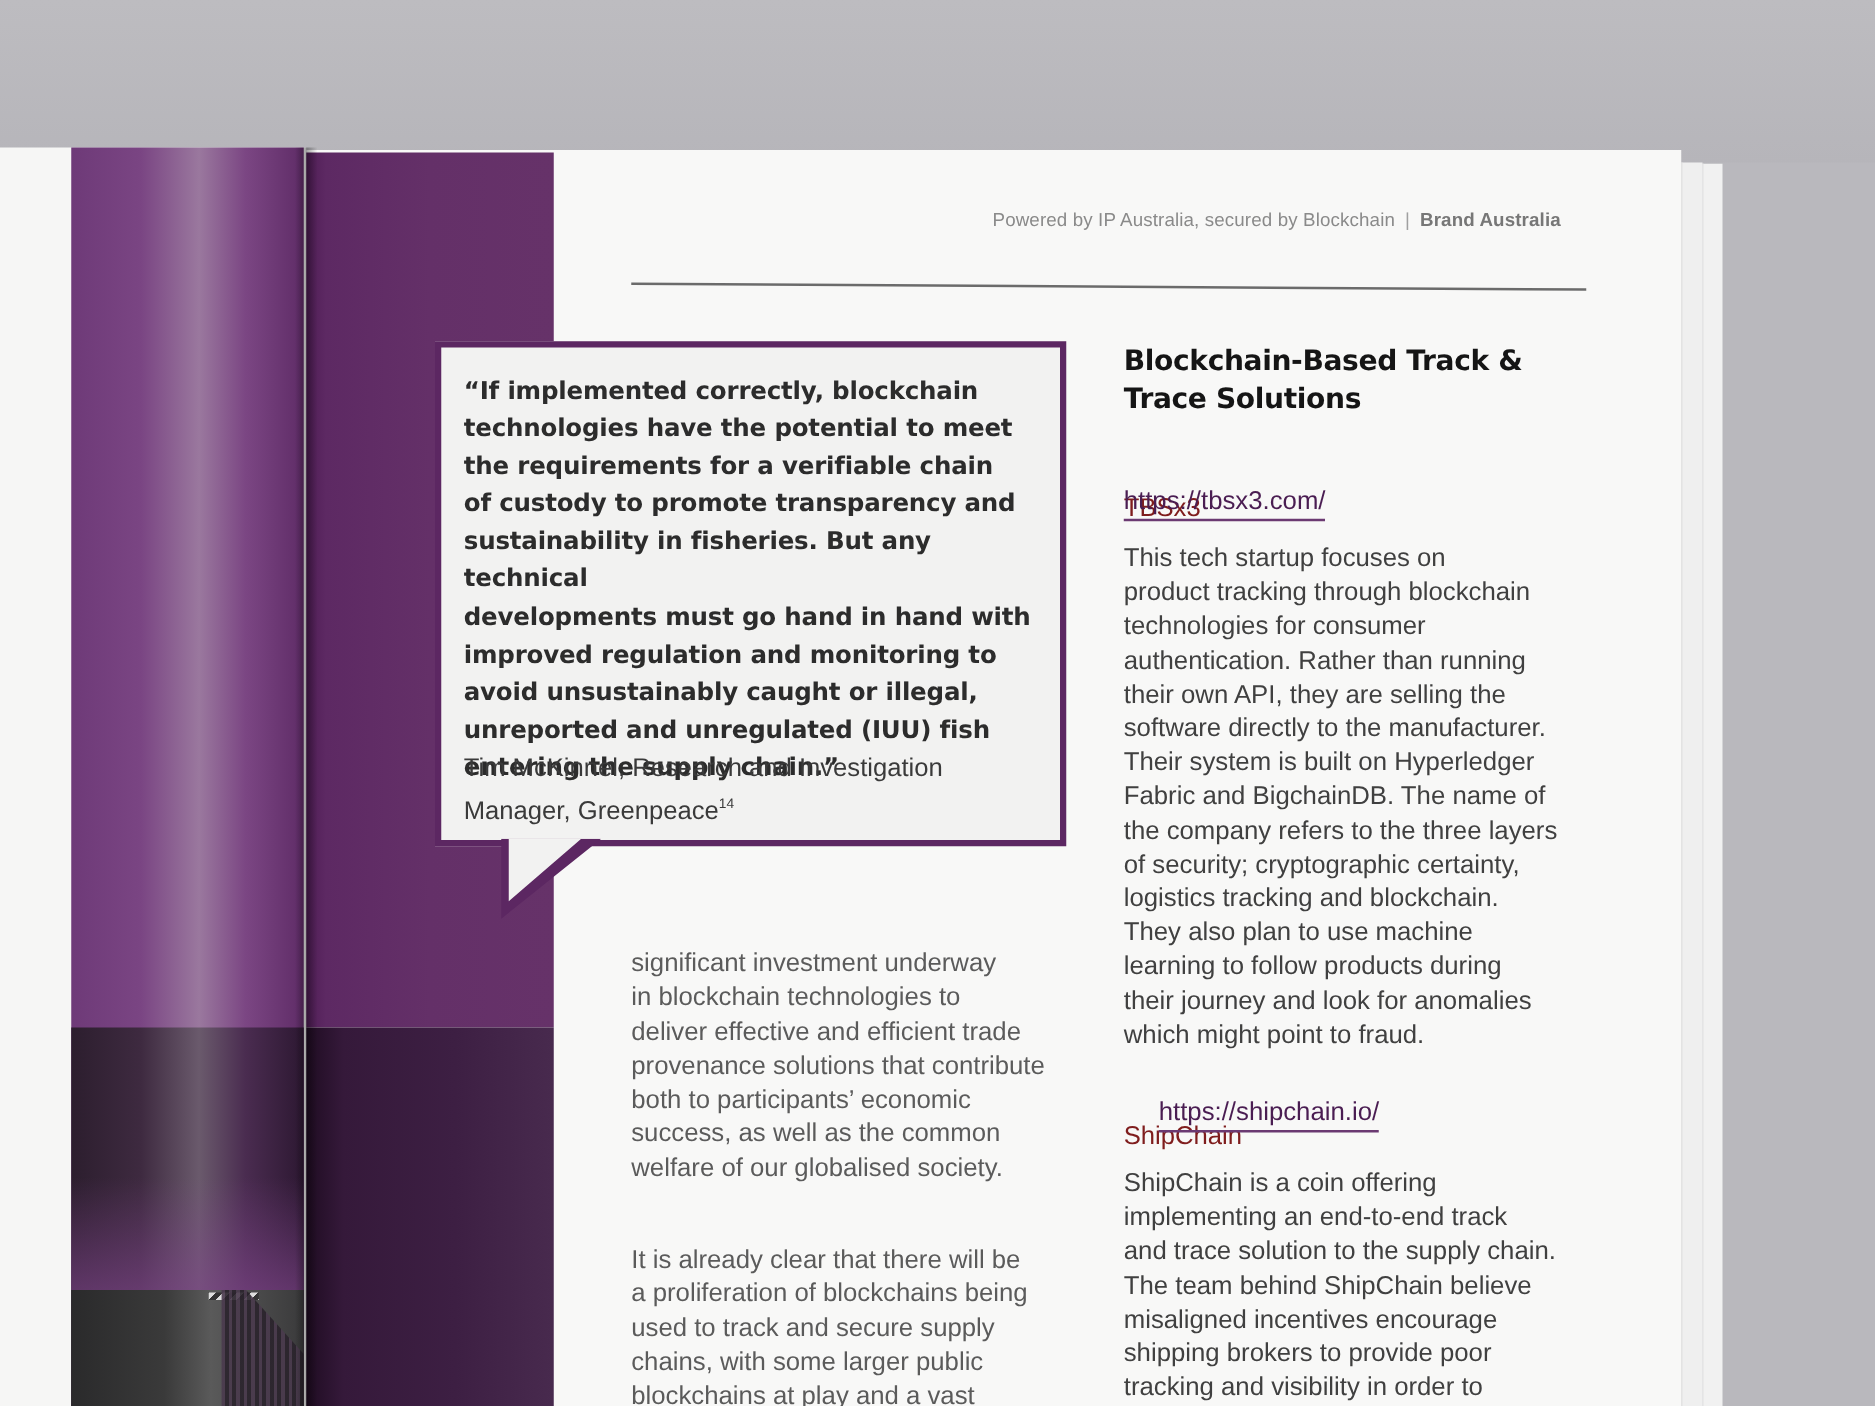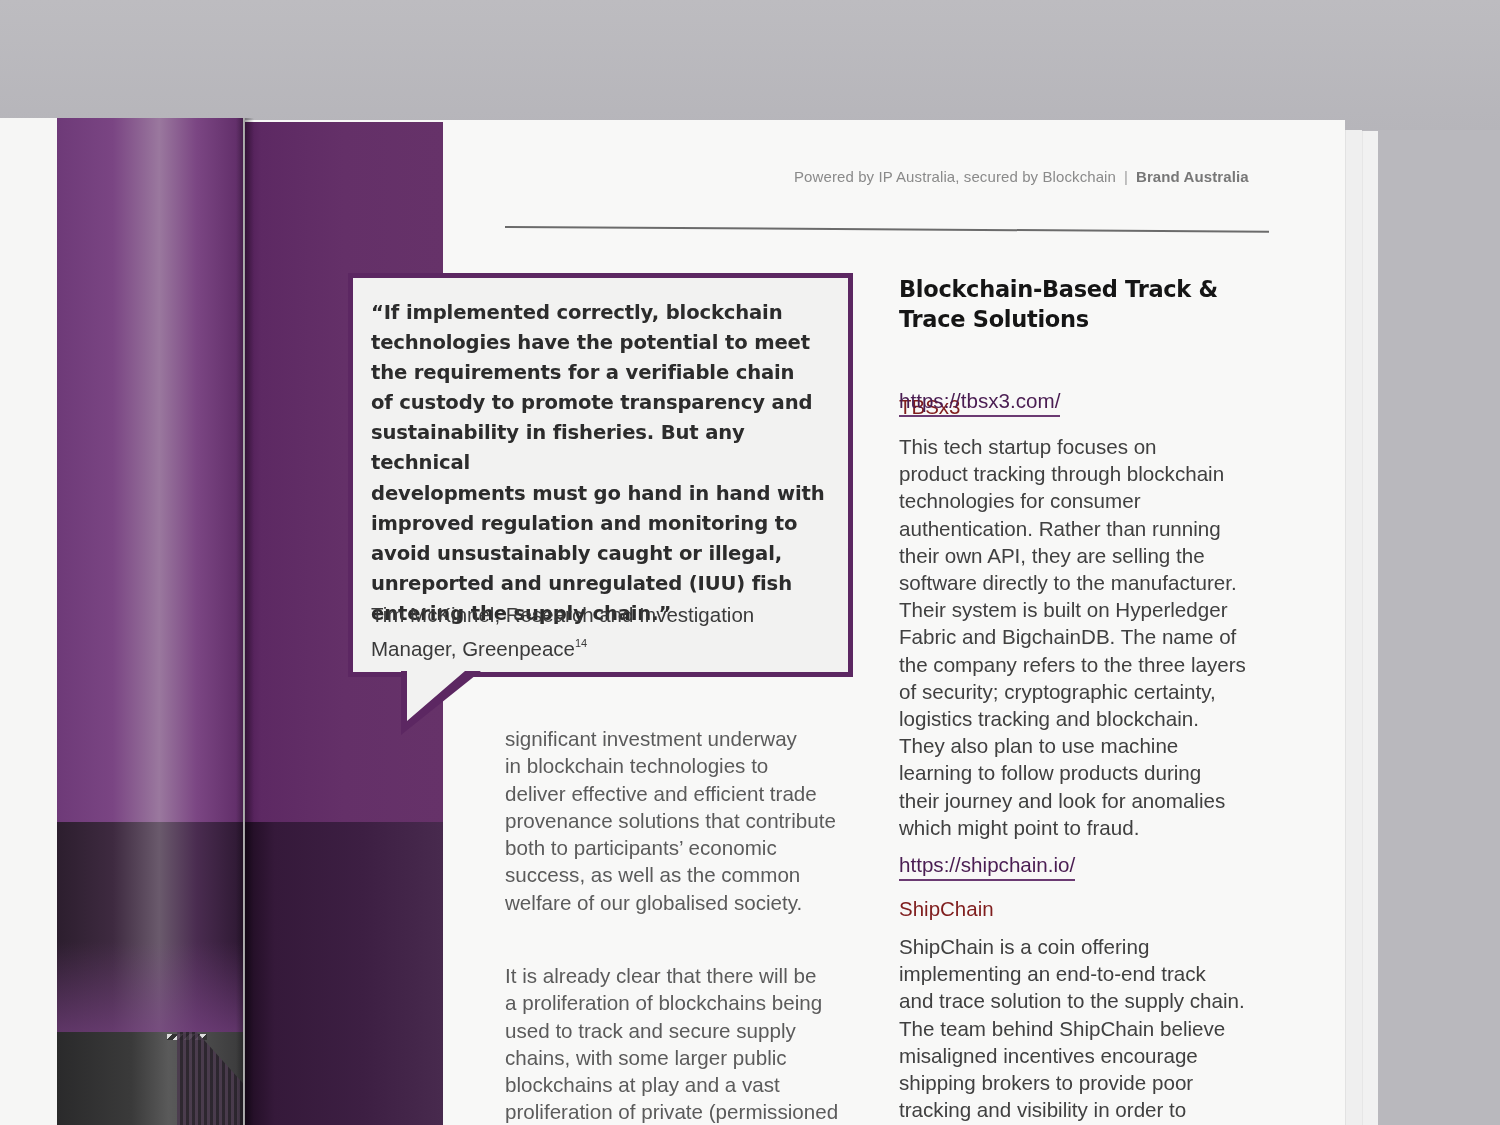--- a/index.html
+++ b/index.html
@@ -45,21 +45,21 @@
   
   .quote-bubble { position: absolute; left: 348px; top: 273px; width: 505px; height: 404px;
     background: #f2f2f1; border: 5px solid #5c2762; }
   .bubble-tail { position: absolute; left: 391px; top: 671px; width: 90px; height: 66px; }
   .quote-text { position: absolute; left: 371px; top: 298px; width: 475px;
     font-family: "DejaVu Sans", sans-serif; font-weight: bold; font-size: 19.6px; line-height: 30.1px; color: #2c2c2c; letter-spacing: -.15px; }
   .quote-attrib { position: absolute; left: 371px; top: 601px; width: 460px; font-size: 20.5px; line-height: 28px; color: #3a3a3a; }
   .quote-attrib sup { font-size: 11px; vertical-align: 9px; }
 
   
-  .body-col { position: absolute; left: 505px; width: 365px; font-size: 20.6px; line-height: 27.3px; color: #5b5b5b; }
+  .body-col { position: absolute; left: 505px; width: 365px; font-size: 20.6px; line-height: 27.3px; color: #5b5b5b; margin-top: 32px; }
   .body-col.p1 { top: 725px; }
   .body-col.p2 { top: 962px; }
   .body-col p { white-space: pre-line; }
 
   .right-col { position: absolute; left: 899px; width: 380px; }
   .section-heading { top: 274px; font-family: "DejaVu Sans", sans-serif; font-weight: bold; font-size: 22.5px; line-height: 30px; color: #151515; letter-spacing: -.3px; white-space: pre-line; }
   .entry-name { font-weight: normal; font-size: 20.5px; color: #7f1d1d; margin-top: 40px; }
   .entry-link { font-size: 20.6px; color: #4a1d52; text-decoration: none; border-bottom: 2px solid #6b3a72; padding-bottom: 2px; display: inline-block; }
   .entry-desc { font-size: 20.6px; line-height: 27.2px; color: #404040; white-space: pre-line; }
 </style>
@@ -145,20 +145,20 @@
 Fabric and BigchainDB. The name of
 the company refers to the three layers
 of security; cryptographic certainty,
 logistics tracking and blockchain.
 They also plan to use machine
 learning to follow products during
 their journey and look for anomalies
 which might point to fraud.</div>
 
 <div class="right-col entry-name" style="top:857px;">ShipChain</div>
-<a class="right-col entry-link" style="top:853px; width:auto;">https://shipchain.io/</a>
+<a class="right-col entry-link" style="top:878px; width:auto;margin-left:28px;">https://shipchain.io/</a>
 <div class="right-col entry-desc" style="top:933px;">ShipChain is a coin offering
 implementing an end-to-end track
 and trace solution to the supply chain.
 The team behind ShipChain believe
 misaligned incentives encourage
 shipping brokers to provide poor
 tracking and visibility in order to</div>
 
 </body></html>

